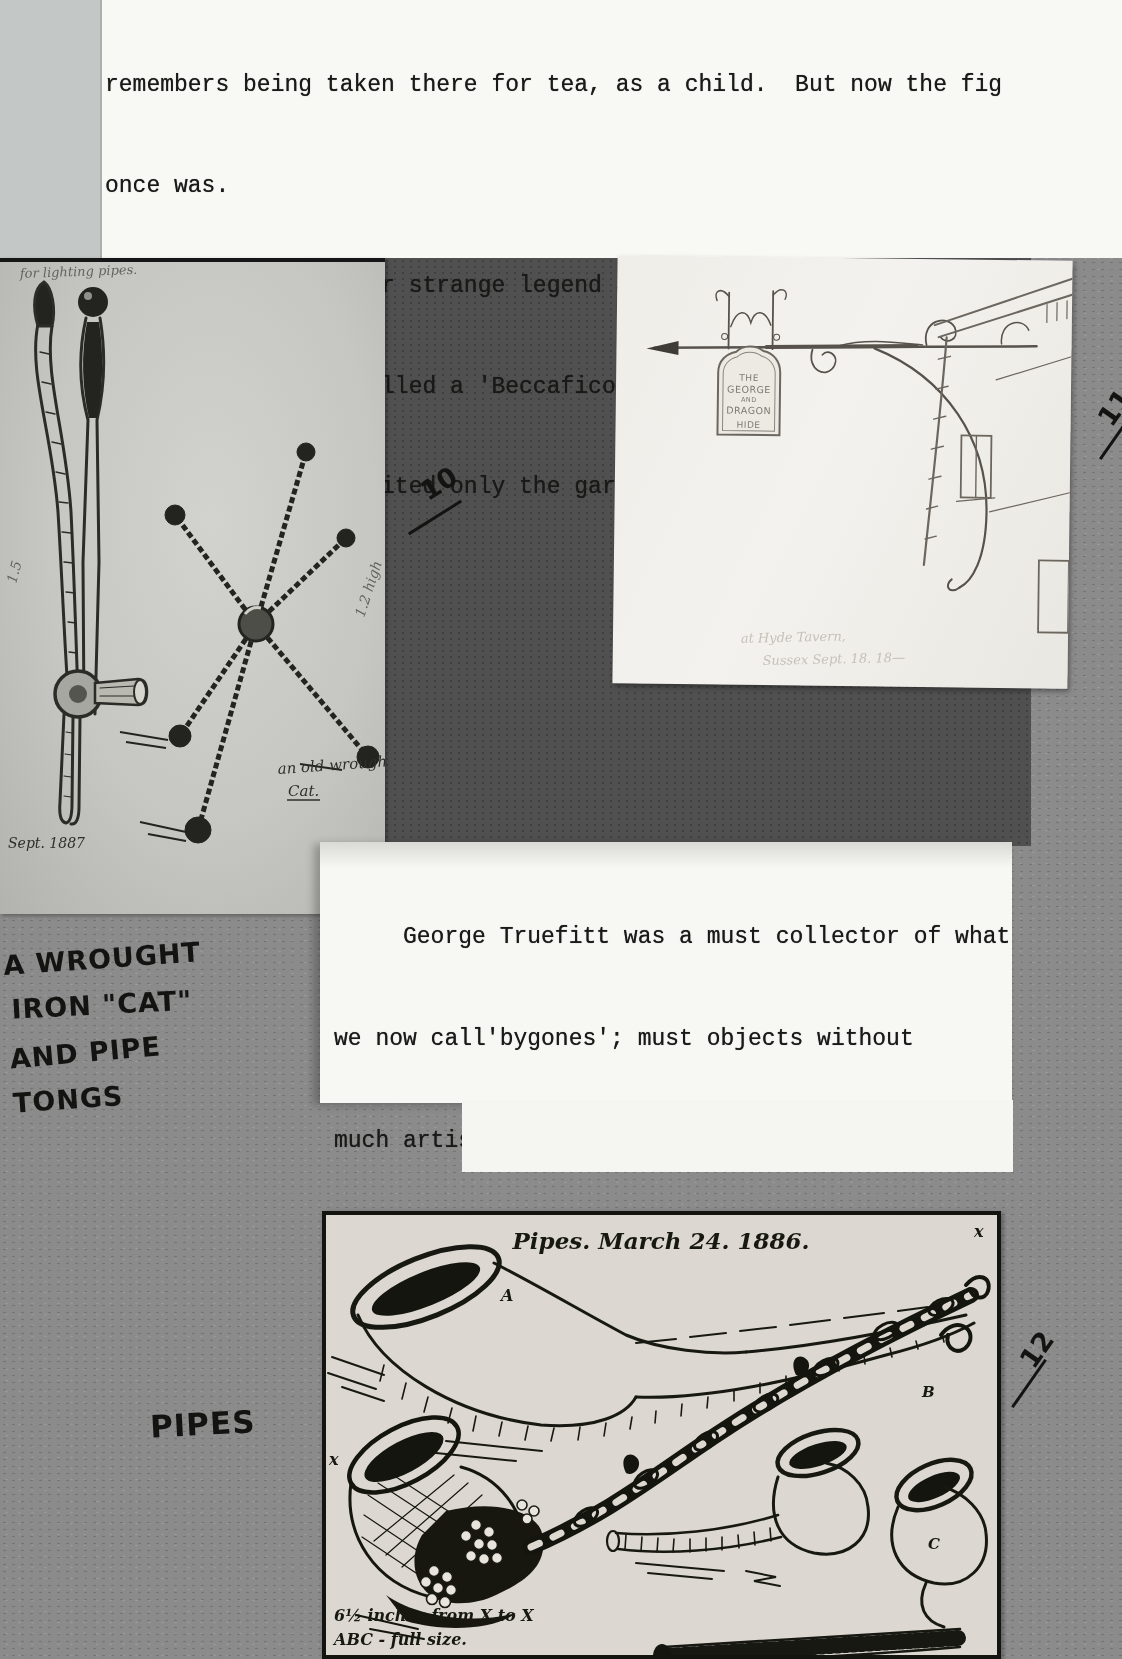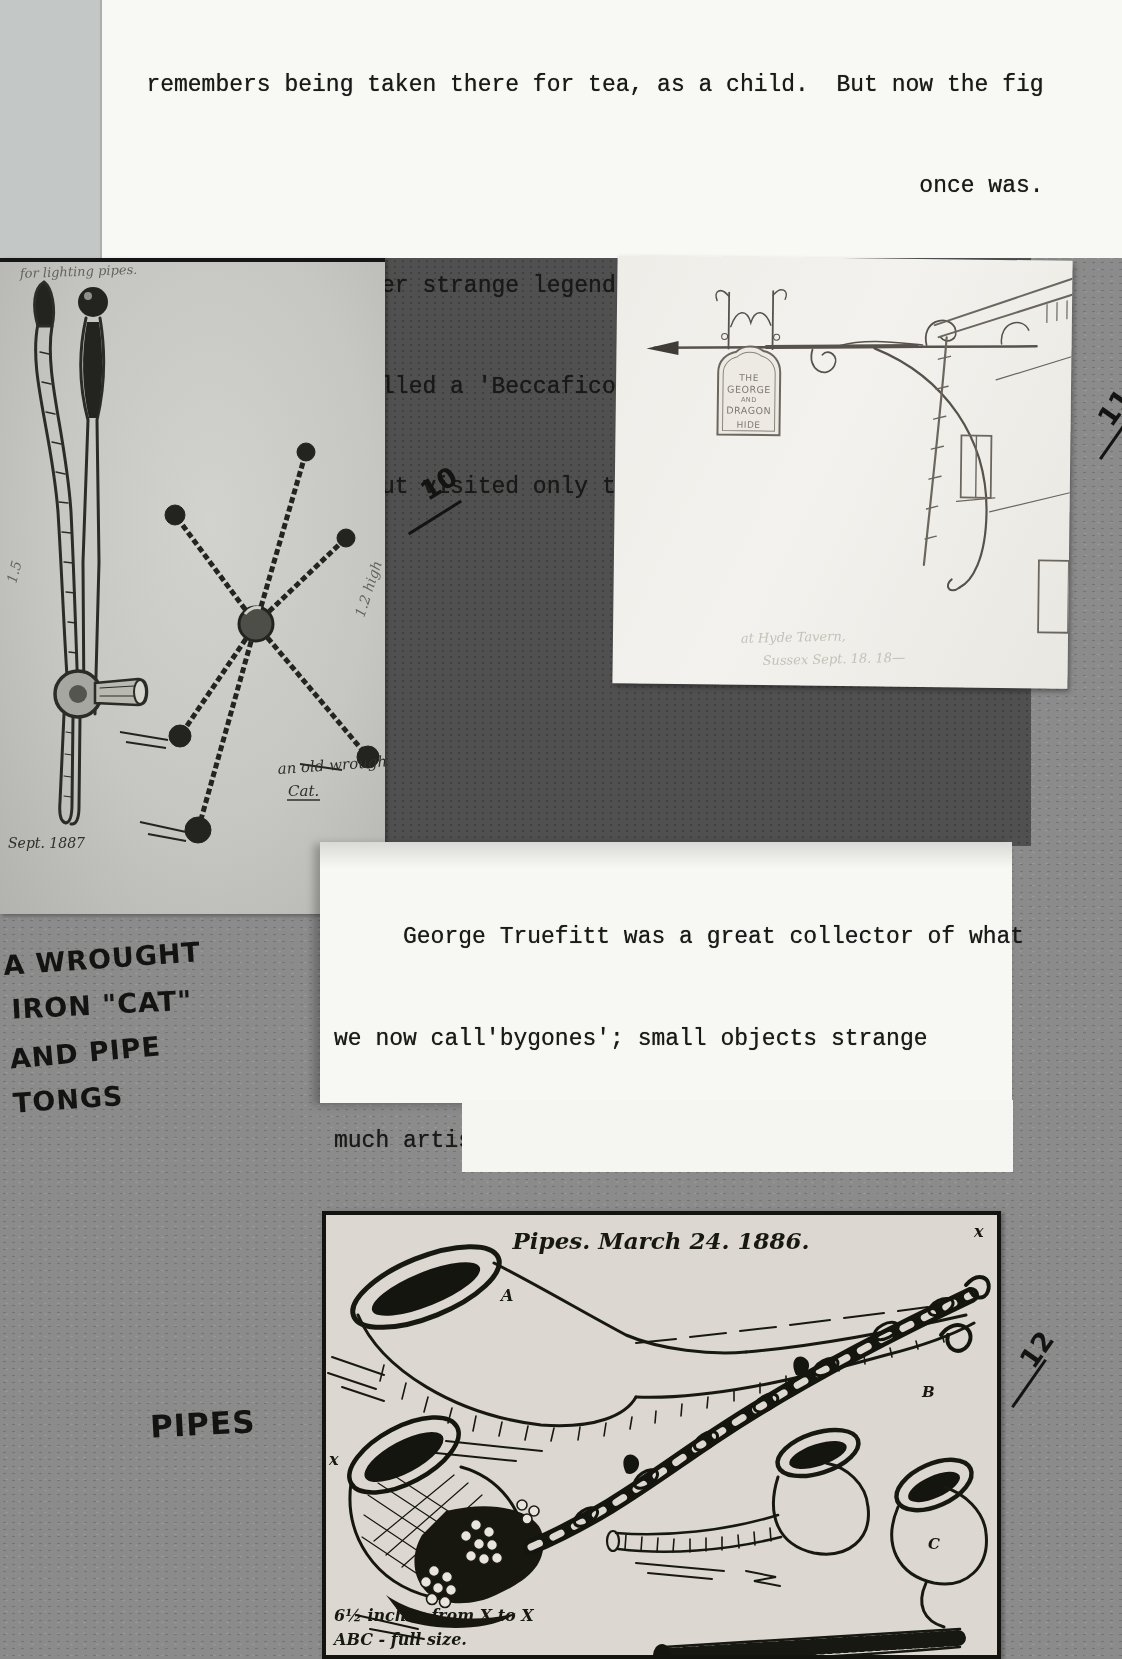--- a/index.html
+++ b/index.html
@@ -3,21 +3,21 @@
 <meta charset="utf-8">
 <style>
   html,body{margin:0;padding:0;background:#555;}
   #page{position:relative;width:1122px;height:1659px;overflow:hidden;
         background:#8b8b8b;
         background-image:radial-gradient(rgba(0,0,0,.16) 1px,transparent 1.35px),
                          radial-gradient(rgba(255,255,255,.10) 1px,transparent 1.3px);
         background-size:9px 7px,13px 11px;
         font-family:"Liberation Sans",sans-serif;}
   
-  .top-paper{position:absolute;left:0;top:0;width:1122px;height:258px;background:#f8f8f5;text-align:right;}
+  .top-paper{position:absolute;left:0;top:0;width:1122px;height:258px;background:#f8f8f5;}
   .corner-strip{position:absolute;left:0;top:0;width:100px;height:258px;background:#c3c8c6;border-right:2px solid rgba(0,0,0,.12);}
   .typed{position:absolute;color:#191917;white-space:pre;
          font-family:"Liberation Mono","DejaVu Sans Mono",monospace;
          text-shadow:0 0 .7px rgba(10,10,10,.75);}
   .typed-top{left:105px;top:2px;font-size:23px;line-height:33.5px;}
   .fig-overline{position:absolute;left:960px;top:6px;width:42px;height:0;border-top:2.5px solid #17171
 5;}
   .mount{position:absolute;left:383px;top:254px;width:648px;height:588px;background:#505050;
          border-top:4px solid #161616;
          background-image:radial-gradient(rgba(0,0,0,.2) 1px,transparent 1.3px);background-size:8px 6px;}
@@ -161,22 +161,22 @@
         <text x="133" y="157" text-anchor="middle" class="signtxt" font-size="9.5">DRAGON</text>
         <text x="133" y="171" text-anchor="middle" class="signtxt" font-size="9">HIDE</text>
       </g>
       <text x="128" y="386" class="faint" transform="rotate(-2 128 386)">at Hyde Tavern,</text>
       <text x="150" y="408" class="faint" transform="rotate(-2 150 408)">Sussex  Sept. 18. 18—</text>
     </svg>
   </div>
 
   <div class="truefitt-paper">
     <div class="typed typed-mid">
-      <div>     George Truefitt was a great collector of what</div>
-      <div>we now call'bygones'; small objects strange</div>
+      <div>     George Truefitt was a must collector of what</div>
+      <div>we now call'bygones'; must objects without</div>
       <div>much artistic or intrinsic value, but of curious</div>
       <div>design, and considerable interest.  He left</div>
       <div>a hundred or more drawings of these objects</div>
       <div>which he kept in his home, and which must have</div>
       <div>made it a little like a museum.</div>
     </div>
   </div>
   <div class="paper-extension"></div>
 
   <div class="photo-pipes">

